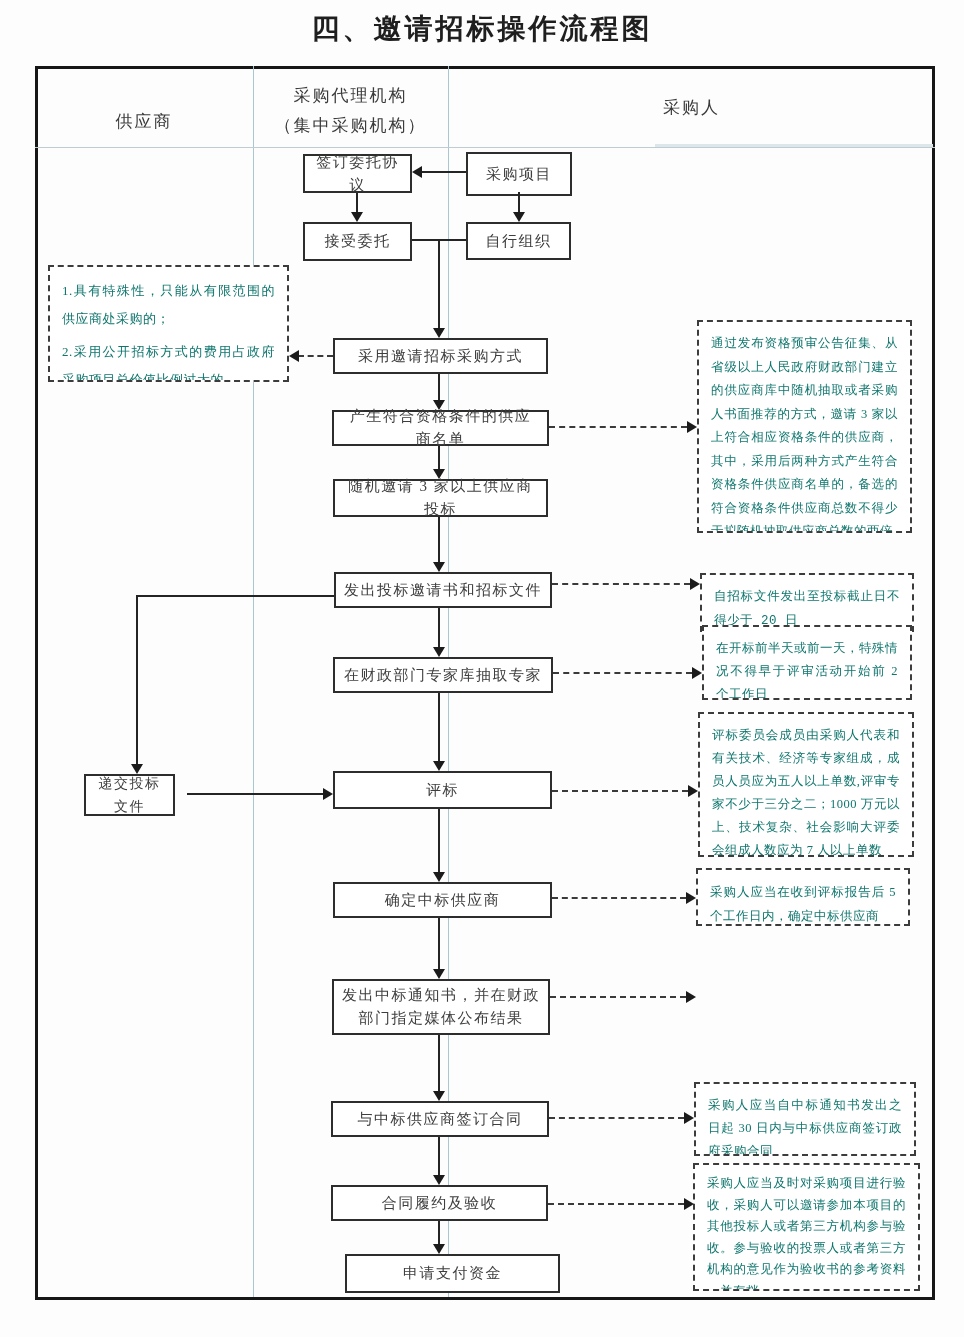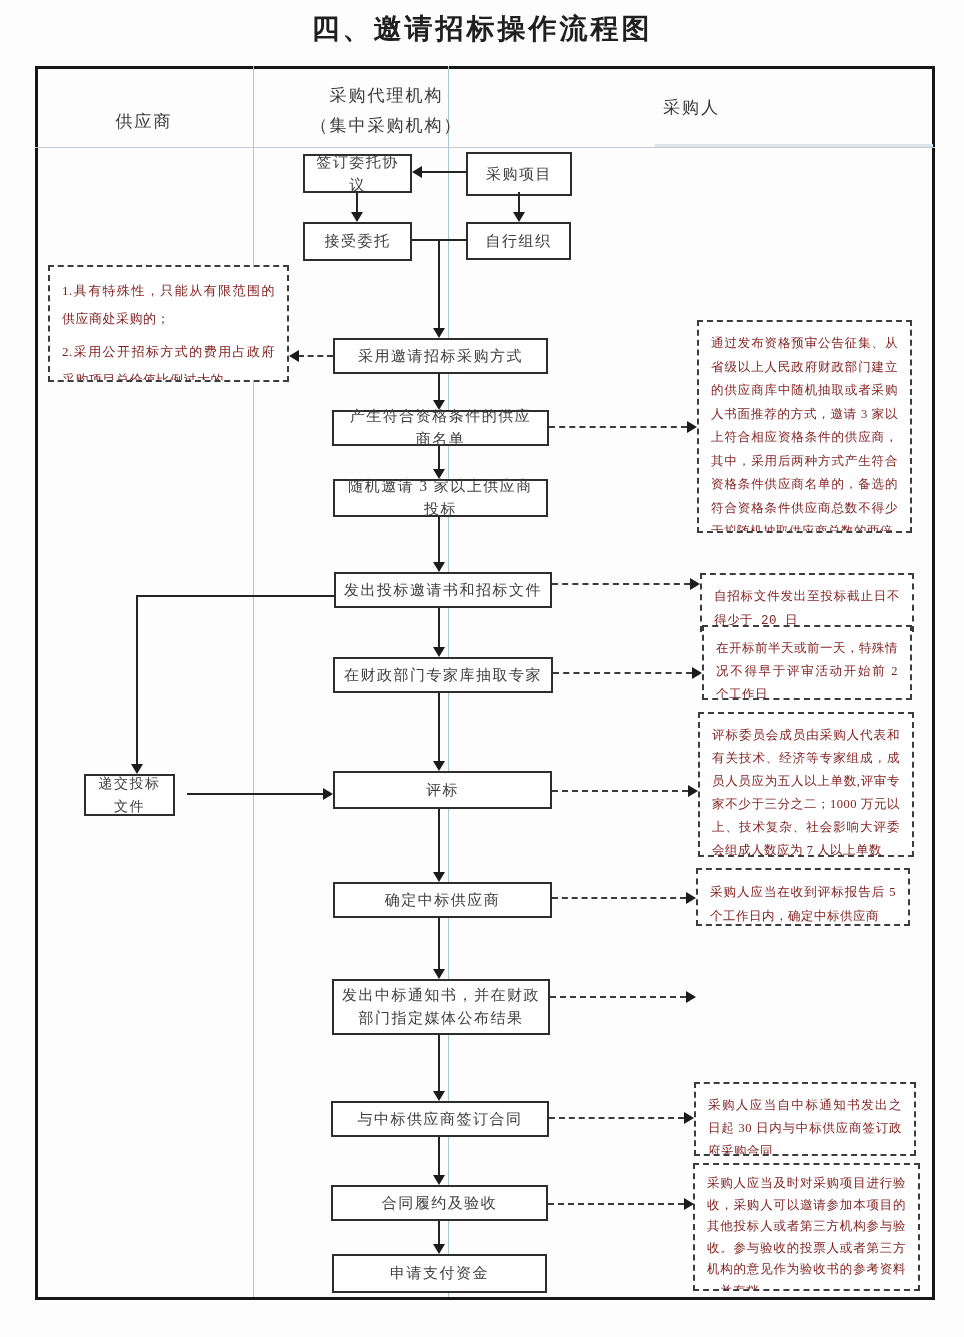--- a/index.html
+++ b/index.html
@@ -19,21 +19,21 @@
   .hdr-sep{position:absolute;left:35px;top:147px;width:900px;height:1px;background:#bfcdd2;}
   .hdr-band{position:absolute;left:655px;top:144px;width:278px;height:4px;background:#dde6e8;}
   .hdr-label{position:absolute;text-align:center;font-size:17px;color:#3a3a3a;letter-spacing:2px;}
   .node{
     position:absolute;border:2px solid #2d2d2d;background:#ffffff;box-sizing:border-box;
     display:flex;align-items:center;justify-content:center;text-align:center;
     font-size:15px;letter-spacing:1.5px;color:#3e3e3e;line-height:23px;padding:2px 8px;
   }
   .note{
     position:absolute;border:2px dashed #3c3c3c;background:#ffffff;box-sizing:border-box;
-    font-size:12.5px;color:#7f1d1d;line-height:23px;padding:10px 12px;overflow:hidden;
+    font-size:12.5px;color:#0f766e;line-height:23px;padding:10px 12px;overflow:hidden;
     letter-spacing:0.5px;text-align:justify;
   }
   .note p{margin:0 0 5px 0;}
   .hl{position:absolute;height:2px;background:#242424;}
   .vl{position:absolute;width:2px;background:#242424;}
   .dl{position:absolute;height:0;border-top:2px dashed #3a3a3a;}
   .ah{position:absolute;width:0;height:0;}
   .ah-d{border-left:6px solid transparent;border-right:6px solid transparent;border-top:10px solid #1b1b1b;}
   .ah-l{border-top:6px solid transparent;border-bottom:6px solid transparent;border-right:10px solid #1b1b1b;}
   .ah-r{border-top:6px solid transparent;border-bottom:6px solid transparent;border-left:10px solid #1b1b1b;}
@@ -45,42 +45,42 @@
 
   <div class="title">四、邀请招标操作流程图</div>
 
   <div class="frame"></div>
   <div class="divider" style="left:253px;"></div>
   <div class="divider" style="left:448px;"></div>
   <div class="hdr-band"></div>
   <div class="hdr-sep"></div>
 
   <div class="hdr-label" style="left:35px;top:96px;width:218px;margin-top:14px;">供应商</div>
-  <div class="hdr-label" style="left:253px;top:81px;width:195px;line-height:30px;padding-left:36px;">
+  <div class="hdr-label" style="left:253px;top:81px;width:195px;line-height:30px;">
     <span style="display:block;">采购代理机构</span>
     <span style="display:block;">（集中采购机构）</span>
   </div>
   <div class="hdr-label" style="left:448px;top:96px;width:487px;">采购人</div>
 
   <div class="node" style="left:303px;top:154px;width:109px;height:39px;">签订委托协议</div>
   <div class="node" style="left:466px;top:152px;width:106px;height:44px;">采购项目</div>
   <div class="node" style="left:303px;top:222px;width:109px;height:39px;">接受委托</div>
   <div class="node" style="left:466px;top:222px;width:105px;height:38px;">自行组织</div>
   <div class="node" style="left:333px;top:338px;width:215px;height:36px;">采用邀请招标采购方式</div>
   <div class="node" style="left:332px;top:410px;width:217px;height:36px;">产生符合资格条件的供应商名单</div>
   <div class="node" style="left:333px;top:479px;width:215px;height:38px;">随机邀请 3 家以上供应商投标</div>
   <div class="node" style="left:334px;top:572px;width:218px;height:36px;">发出投标邀请书和招标文件</div>
   <div class="node" style="left:333px;top:657px;width:220px;height:36px;">在财政部门专家库抽取专家</div>
   <div class="node" style="left:84px;top:774px;width:91px;height:42px;font-size:14px;">递交投标文件</div>
   <div class="node" style="left:333px;top:771px;width:219px;height:38px;">评标</div>
   <div class="node" style="left:333px;top:882px;width:219px;height:36px;text-align:center;">确定中标供应商</div>
   <div class="node" style="left:332px;top:979px;width:218px;height:56px;">发出中标通知书，并在财政部门指定媒体公布结果</div>
   <div class="node" style="left:331px;top:1101px;width:218px;height:36px;">与中标供应商签订合同</div>
   <div class="node" style="left:331px;top:1185px;width:217px;height:36px;">合同履约及验收</div>
-  <div class="node" style="left:332px;top:1254px;width:215px;height:39px;">申请支付资金</div>
+  <div class="node" style="left:345px;top:1254px;width:215px;height:39px;">申请支付资金</div>
 
   <div class="note" style="left:48px;top:265px;width:241px;height:117px;line-height:28px;font-size:13px;">
     <p>1.具有特殊性，只能从有限范围的供应商处采购的；</p>
     <p>2.采用公开招标方式的费用占政府采购项目总价值比例过大的</p>
   </div>
 
   <div class="note" style="left:697px;top:320px;width:215px;height:213px;line-height:23.5px;">通过发布资格预审公告征集、从省级以上人民政府财政部门建立的供应商库中随机抽取或者采购人书面推荐的方式，邀请 3 家以上符合相应资格条件的供应商，其中，采用后两种方式产生符合资格条件供应商名单的，备选的符合资格条件供应商总数不得少于拟随机抽取供应商总数的两倍</div>
   <div class="note" style="left:700px;top:573px;width:214px;height:59px;line-height:24px;font-family:Liberation Mono, monospace;">自招标文件发出至投标截止日不得少于 20 日</div>
   <div class="note" style="left:702px;top:625px;width:210px;height:75px;line-height:23px;">在开标前半天或前一天，特殊情况不得早于评审活动开始前 2 个工作日</div>
   <div class="note" style="left:698px;top:712px;width:216px;height:145px;line-height:23px;">评标委员会成员由采购人代表和有关技术、经济等专家组成，成员人员应为五人以上单数,评审专家不少于三分之二；1000 万元以上、技术复杂、社会影响大评委会组成人数应为 7 人以上单数</div>

